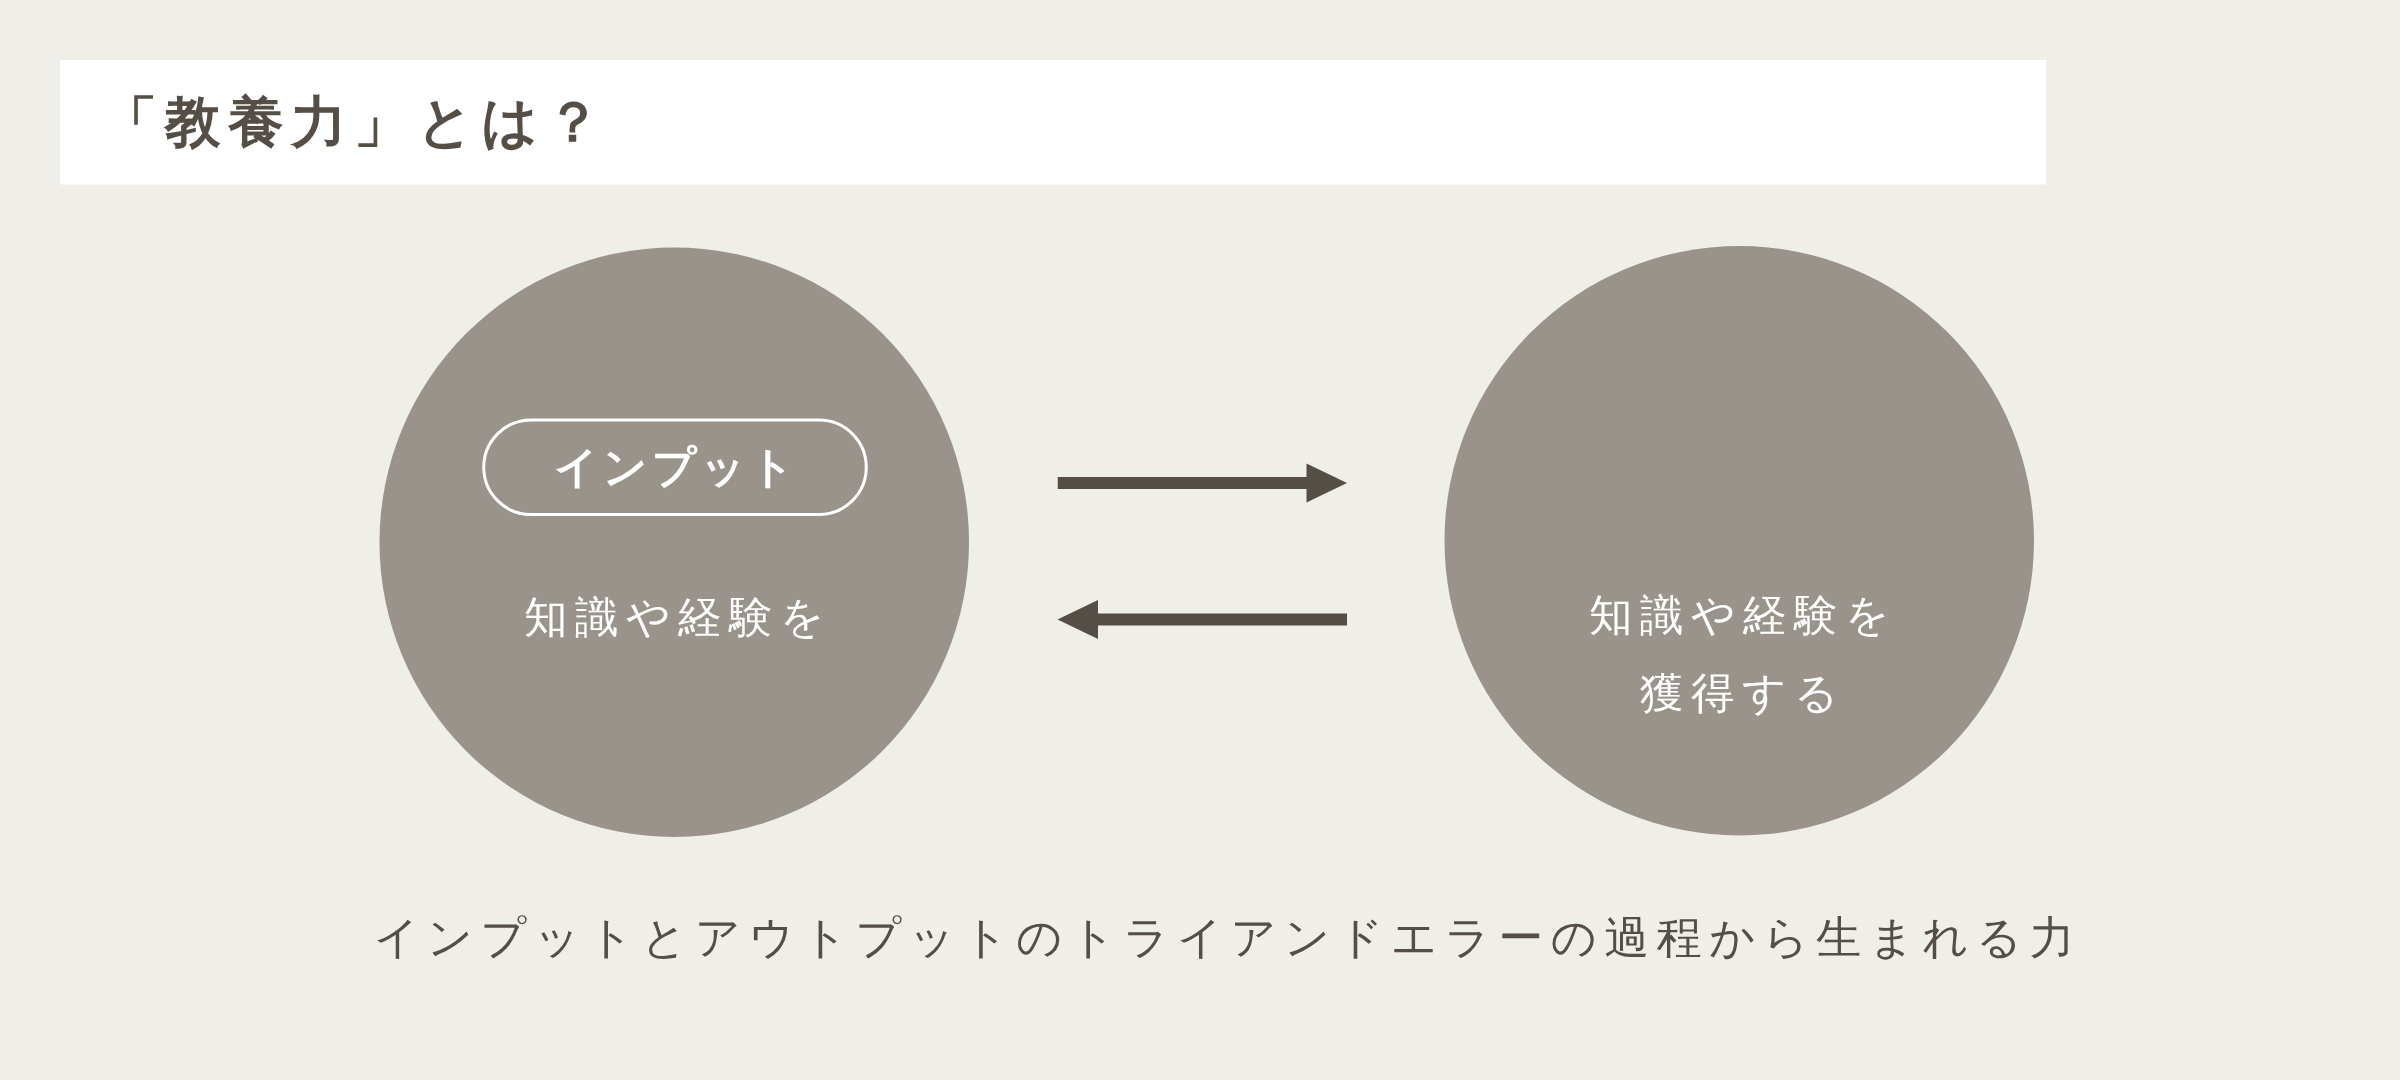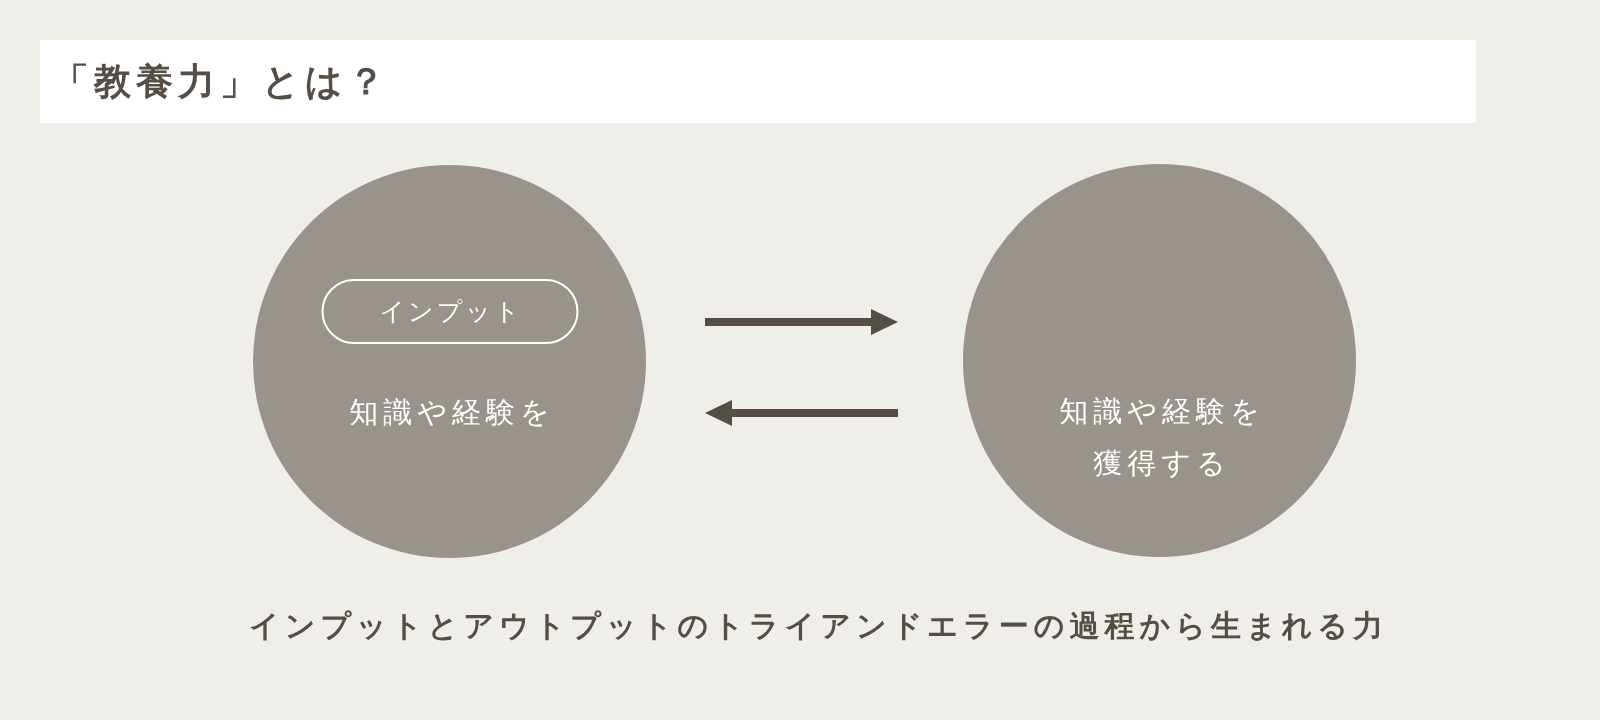--- a/index.html
+++ b/index.html
@@ -11,24 +11,24 @@
   }
   *{margin:0;padding:0;box-sizing:border-box;}
   html,body{width:1600px;height:720px;}
   body{
     background:var(--color-background);
     font-family:"Liberation Sans","DejaVu Sans",sans-serif;
     position:relative;
     overflow:hidden;
   }
   .title-bar{
-    position:absolute;left:40px;top:40px;width:1436px;height:83px;
+    position:absolute;left:40px;top:40px;width:1324px;height:83px;
     background:var(--color-panel);
     display:flex;align-items:center;
-    padding-left:12px;
+    padding-left:28px;
   }
   .page-title{
     font-size:37px;
     font-weight:600;
     color:var(--color-dark);
     letter-spacing:5px;
     white-space:nowrap;
   }
   .circle{
     position:absolute;
@@ -38,21 +38,21 @@
   }
   .circle.left{left:253px;top:165px;}
   .circle.right{left:963px;top:164px;}
   .badge{
     position:absolute;top:114px;left:50%;transform:translateX(-50%);
     height:65px;
     border:2px solid var(--color-white);
     border-radius:33px;
     display:flex;align-items:center;justify-content:center;
     color:var(--color-white);
-    font-size:25px;font-weight:400;
+    font-size:29px;font-weight:700;
     white-space:nowrap;
   }
   .circle.left  .badge{width:257px;letter-spacing:3px;text-indent:3px;}
   .circle.right .badge{width:259px;letter-spacing:1px;text-indent:1px;}
   .circle-text{
     position:absolute;top:221px;left:0;right:0;
     text-align:center;
     color:var(--color-white);
     font-size:29px;font-weight:500;
     line-height:52px;
@@ -67,21 +67,21 @@
   .arrow.top{left:705px;top:308px;}
   .arrow.bottom{left:705px;top:399px;}
   .caption-row{
     position:absolute;left:0;top:604px;width:1600px;
     padding-left:37px;
     text-align:center;
   }
   .caption{
     display:inline-block;
     color:var(--color-dark);
-    font-size:30px;font-weight:700;
+    font-size:30px;font-weight:400;
     line-height:44px;
     letter-spacing:5px;
     white-space:nowrap;
   }
 </style>
 </head>
 <body>
 
 <div class="title-bar">
   <div class="page-title">「教養力」とは？</div>

